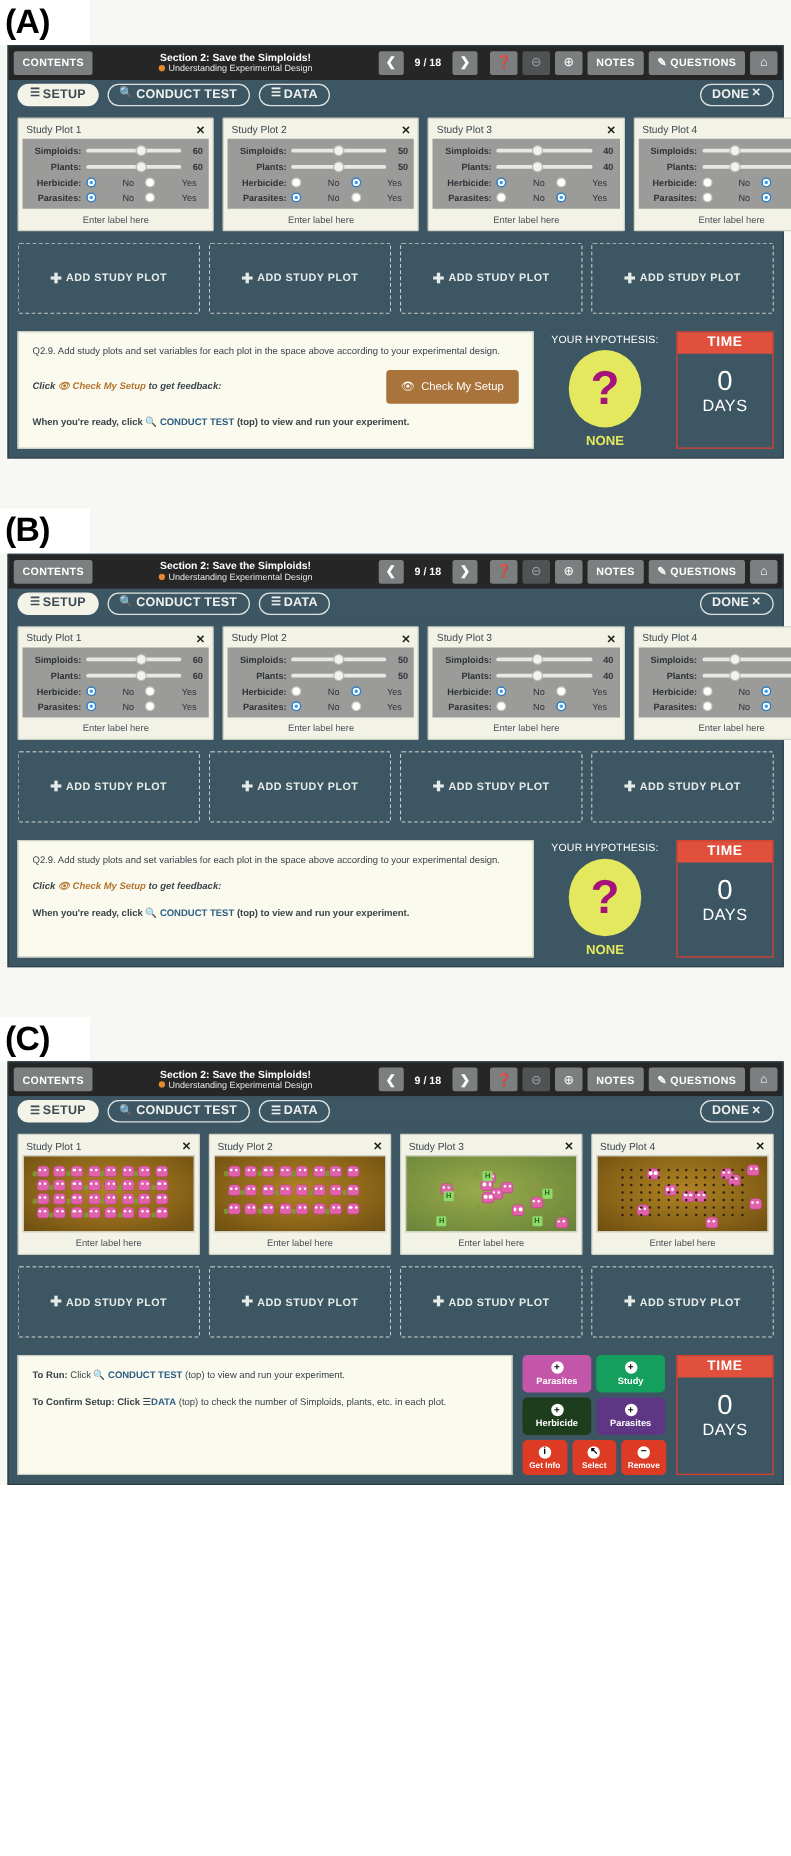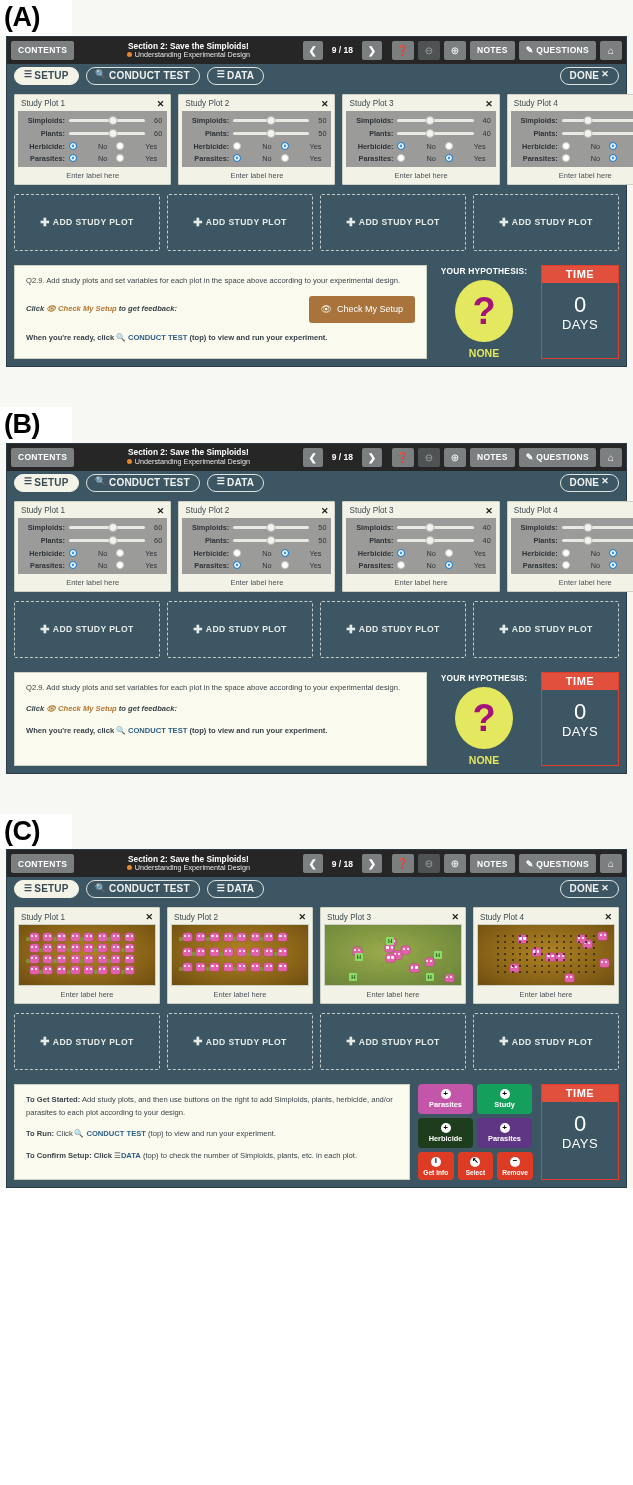--- a/index.html
+++ b/index.html
@@ -110,21 +110,21 @@
   .plot-body { background:#9b9b99; padding: 5px 5px 4px; }
   .ctl-row { display:flex; align-items:center; font-size:7.3px; font-weight:bold; color:#2e3338; margin-bottom:3px; }
   .ctl-row:last-child { margin-bottom:0; }
   .ctl-label { width:42px; text-align:right; margin-right:4px; white-space:nowrap; }
   .slider { position:relative; flex:1; height:10px; display:flex; align-items:center; }
   .slider .track { position:absolute; left:0; right:0; height:3px; background:#e9e9e4; border-radius:2px; }
   .slider .knob {
     position:absolute; width:9px; height:9px; border-radius:50%;
     background:#f2f2ee; border:1px solid #b9b9b3; transform:translateX(-50%);
   }
-  .ctl-val { width:17px; text-align:right; font-size:7.3px; font-weight:normal; }
+  .ctl-val { width:17px; text-align:right; font-size:7.3px; font-weight:bold; }
   .radio-group { flex:1; display:flex; align-items:center; gap:4px; }
   .radio { width:8px; height:8px; border-radius:50%; background:#ffffff; border:1px solid #c9c9c4; flex:none; }
   .radio.on { background:#3d9ae8; box-shadow: inset 0 0 0 1.6px #ffffff; border-color:#2a7fc6; }
   .radio-lbl { font-size:7.3px; font-weight:normal; margin-right:5px;margin-left:17px; }
   .plot-foot { text-align:center; font-size:7.5px; color:#4a535a; padding:4px 0 4px; }
 
   
   .plot-vis { height:62px; border:1px solid #cfd0c4; position:relative; overflow:hidden; }
   .vis-soil { background: radial-gradient(ellipse at 50% 45%, #b08323 0%, #8a6418 60%, #6d4e10 100%); }
   .vis-green { background: radial-gradient(ellipse at 45% 45%, #9aab4b 0%, #7d9440 55%, #67803a 100%); }
@@ -170,21 +170,21 @@
   .cms-btn {
     background:#a9733c; color:#fff; font-size:9px; font-weight:normal;
     padding: 6px 12px; border-radius:3px; white-space:nowrap;
     display:flex; align-items:center; gap:5px; font-style:normal;
   }
 
   .hypo {
     width:98px; flex:none; display:flex; flex-direction:column; align-items:center;
     justify-content:flex-start; padding-top:1px;
   }
-  .hypo-title { color:#ffffff; font-size:8.4px; font-weight:bold; letter-spacing:.2px; margin-bottom:4px; white-space:nowrap;}
+  .hypo-title { color:#ffffff; font-size:8.4px; font-weight:normal; letter-spacing:.2px; margin-bottom:4px; white-space:nowrap;}
   .hypo-circle {
     width:58px; height:62px; border-radius:50%; background:#e3e85e;
     display:flex; align-items:center; justify-content:center;
     color:#a3137a; font-size:38px; font-weight:bold; line-height:1;
   }
   .hypo-none { color:#e3e85e; font-size:10.5px; font-weight:bold; margin-top:5px; }
 
   .timer {
     width:78px; flex:none; border:1.6px solid #e03f2e; background:#3c5663;
     display:flex; flex-direction:column; align-items:center;
@@ -1071,24 +1071,20 @@
           </div>
           <div class="add-box">
             <span class="plus">✚</span>
             <span>ADD STUDY PLOT</span>
           </div>
         </div>
 
       <div class="bottom">
         <div class="infobox">
           <p>
-            <b>To Get Started:</b>
-            <span>Add study plots, and then use buttons on the right to add Simploids, plants, herbicide, and/or parasites to each plot according to your design.</span>
-          </p>
-          <p>
             <b>To Run:</b>
             <span>Click</span>
             <span>🔍</span>
             <span class="link">CONDUCT TEST</span>
             <span>(top) to view and run your experiment.</span>
           </p>
           <p>
             <b>To Confirm Setup:</b>
             <b><span>Click</span></b>
             <span>☰</span><b class="link">DATA</b>

